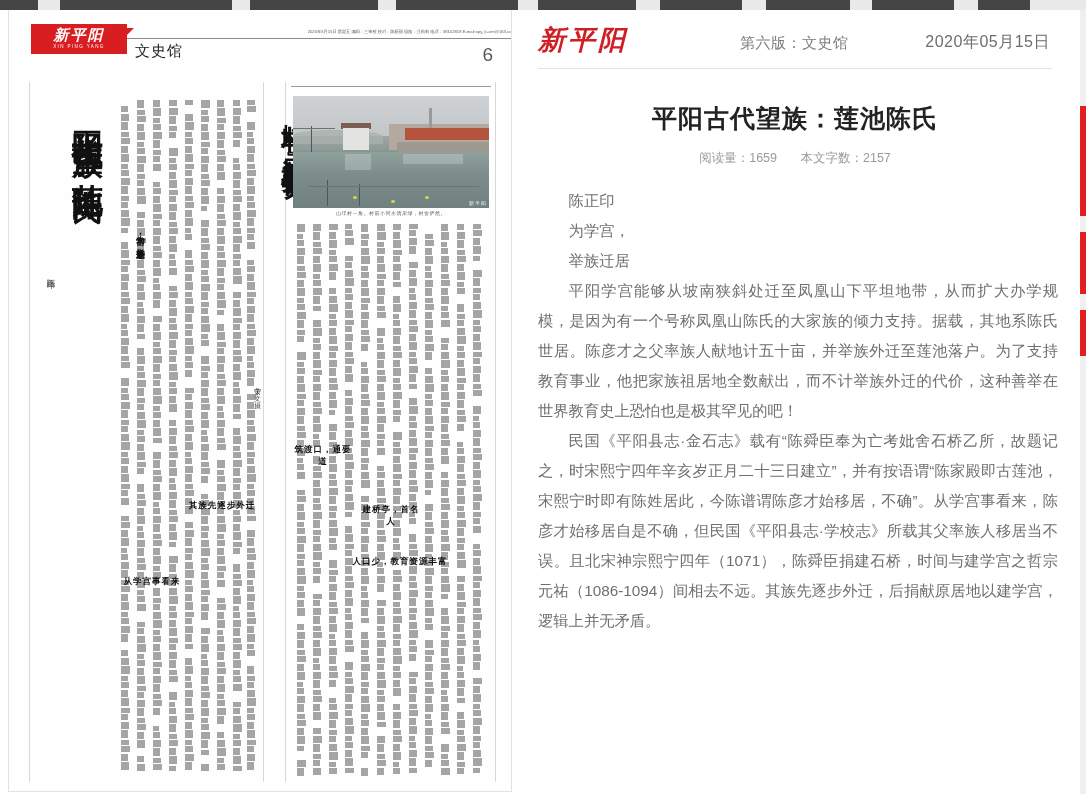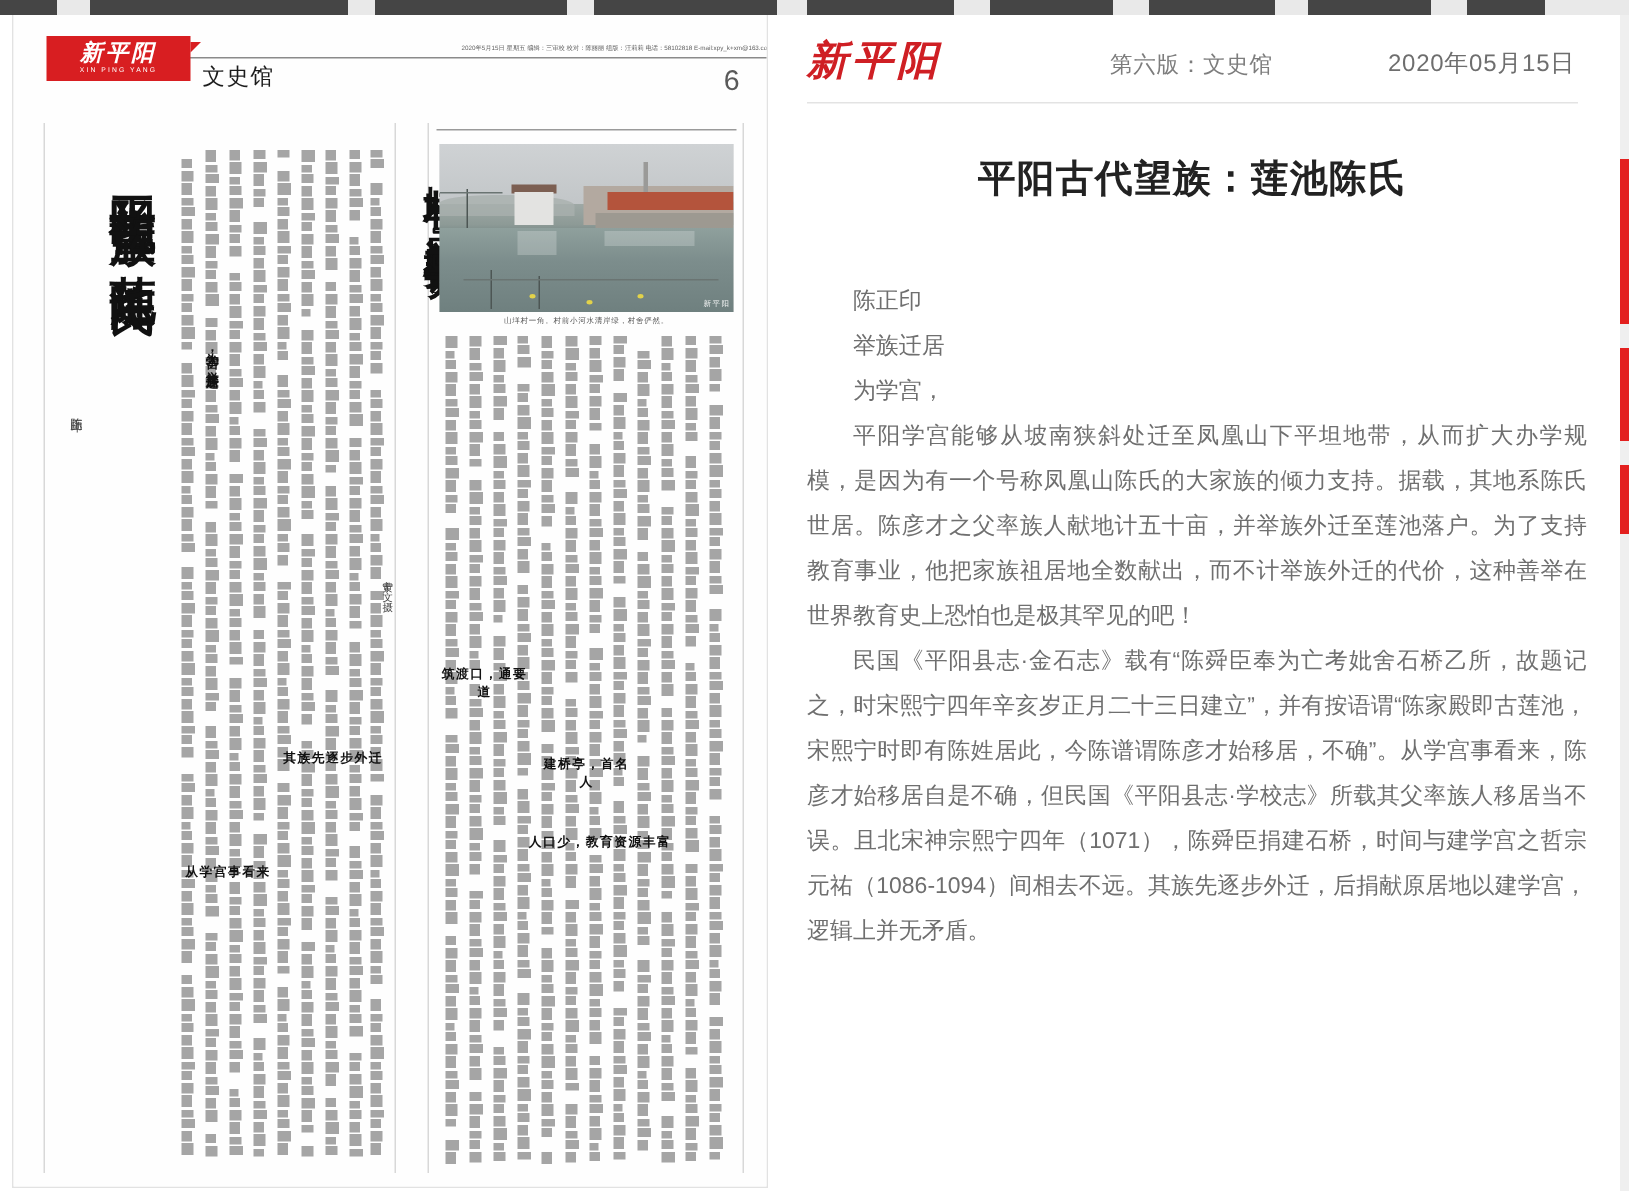--- a/index.html
+++ b/index.html
@@ -1876,25 +1876,29 @@
 
     <div class="art-header">
       <div class="art-logo">新平阳</div>
       <div class="art-edition">第六版：文史馆</div>
       <div class="art-date">2020年05月15日</div>
       <div class="art-divider"></div>
     </div>
 
     <h1 class="art-title">平阳古代望族：莲池陈氏</h1>
 
+    <div class="art-meta">
+      <span>阅读量：1659</span>
+      <span>本文字数：2157</span>
+    </div>
 
     <div class="art-body">
       <p>陈正印</p>
+      <p>为学宫，</p>
       <p>举族迁居</p>
-      <p>为学宫，</p>
       <p>平阳学宫能够从坡南狭斜处迁至凤凰山下平坦地带，从而扩大办学规模，是因为有一个号称凤凰山陈氏的大家族的倾力支持。据载，其地系陈氏世居。陈彦才之父率族人献地计五十亩，并举族外迁至莲池落户。为了支持教育事业，他把家族祖居地全数献出，而不计举族外迁的代价，这种善举在世界教育史上恐怕也是极其罕见的吧！</p>
       <p>民国《平阳县志·金石志》载有“陈舜臣奉为亡考妣舍石桥乙所，故题记之，时宋熙宁四年辛亥岁正月二十三日建立”，并有按语谓“陈家殿即古莲池，宋熙宁时即有陈姓居此，今陈谱谓陈彦才始移居，不确”。从学宫事看来，陈彦才始移居自是不确，但民国《平阳县志·学校志》所载其父率族人移居当不误。且北宋神宗熙宁四年（1071），陈舜臣捐建石桥，时间与建学宫之哲宗元祐（1086-1094）间相去不远。其族先逐步外迁，后捐献原居地以建学宫，逻辑上并无矛盾。</p>
 
     </div>
   </div>
 
   <div class="scroll-track">
     <div class="scroll-thumb st1"></div>
     <div class="scroll-thumb st2"></div>
     <div class="scroll-thumb st3"></div>

